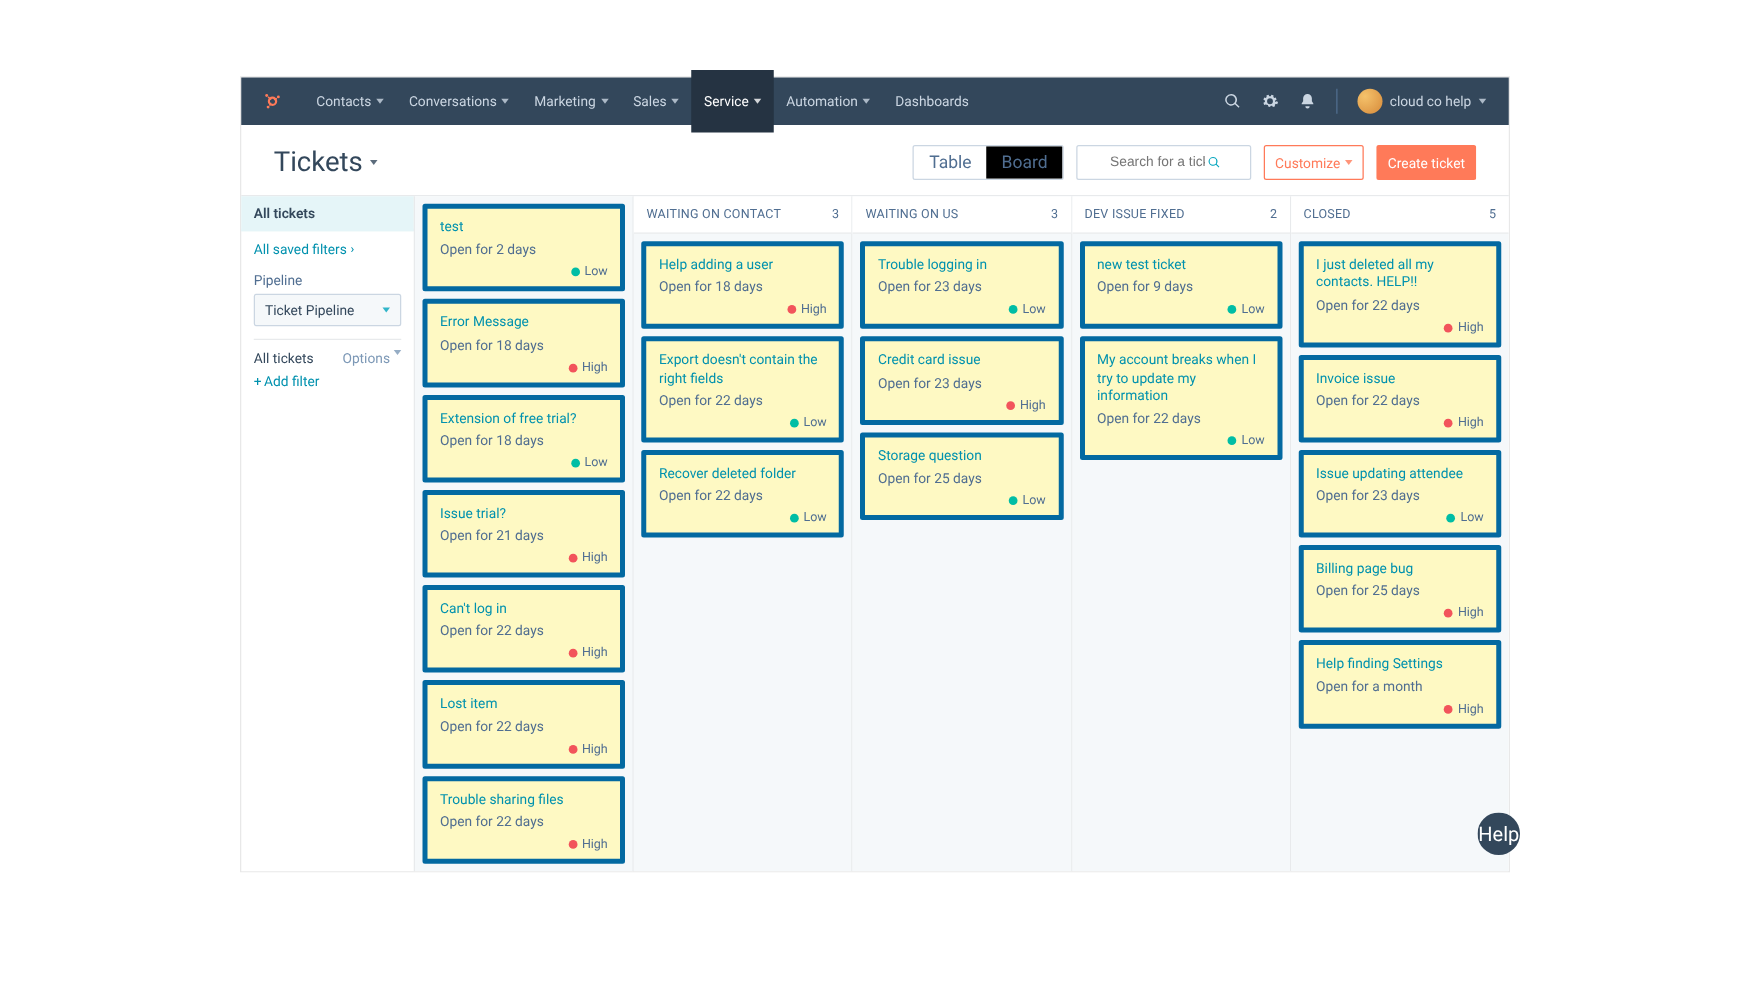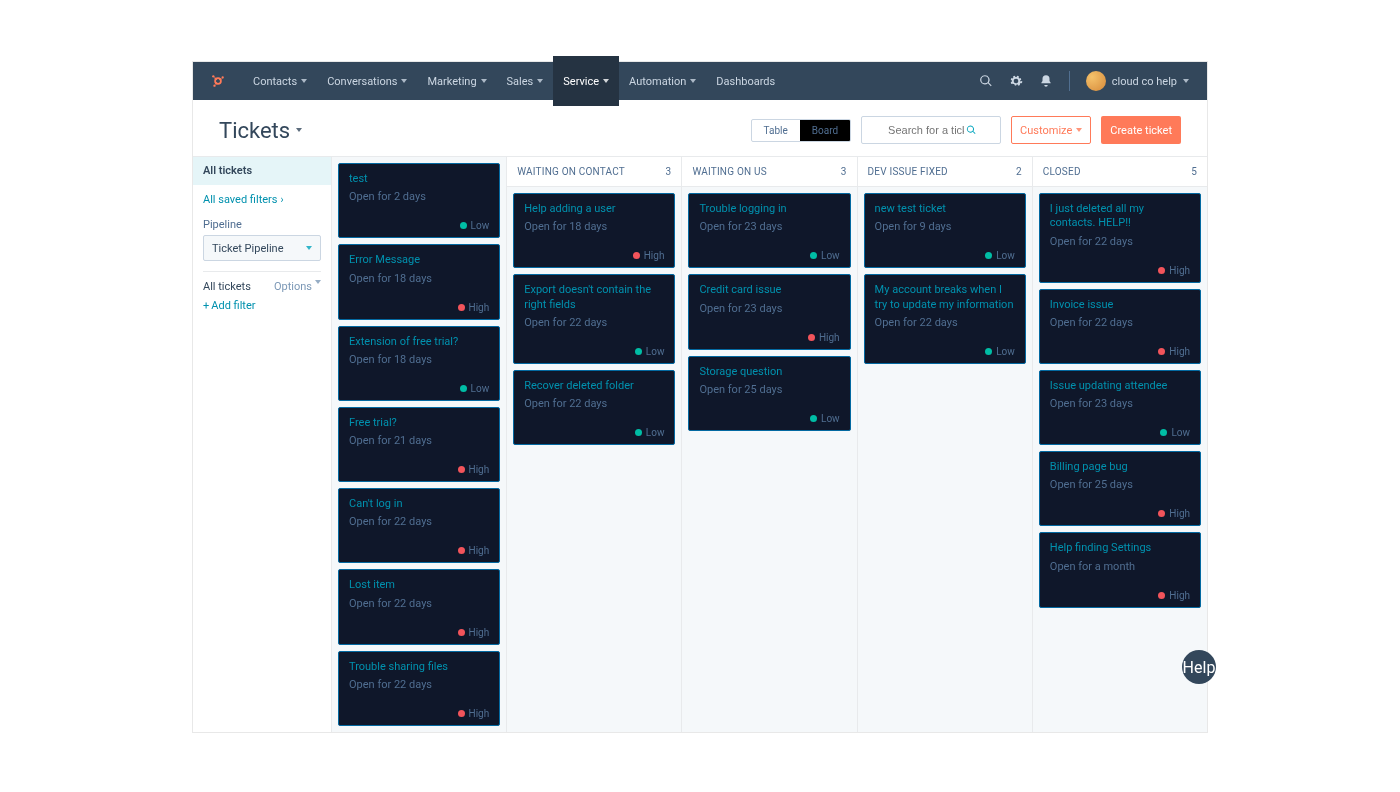--- a/index.html
+++ b/index.html
@@ -73,21 +73,21 @@
     font-size: 22px;
     color: #33475b;
     font-weight: 400;
     display: flex;
     align-items: center;
     gap: 6px;
     cursor: pointer;
   }
   .page-title .caret-dn { border-top-color: #33475b; }
   .toolbar-right { margin-left: auto; display: flex; align-items: center; gap: 10px; }
-  .view-toggle { display:flex; border:1px solid #cbd6e2; border-radius: 2px; overflow:hidden; font-size:10px;}
+  .view-toggle { display:flex; border:1px solid #cbd6e2; border-radius: 2px; overflow:hidden; font-size:14px;}
   .view-toggle div { padding: 5px 12px; color:#506e91; cursor:pointer;}
   .view-toggle .active { background: #000000; }
   .search-box {
     border: 1px solid #cbd6e2;
     border-radius: 2px;
     display:flex;
     align-items:center;
     padding: 0 24px;
     height: 28px;
     width: 140px;
@@ -159,32 +159,32 @@
     padding: 0 10px;
     font-size: 10px;
     color:#506e91;
     display:flex; align-items:center; justify-content:space-between;
     background:#fff;
     border-bottom:1px solid #e8eaec;
     letter-spacing:.2px;
   }
   .col-body { padding: 6px; display:flex; flex-direction:column; gap:6px; overflow-y:auto;}
   .card {
-    background:#0f172a;
-    border:1px solid #0369a1;
+    background:#fef9c3;
+    border:4px solid #0369a1;
     border-radius:2px;
     padding: 8px 10px 6px 10px;
     font-size:11px;
     cursor:pointer;
     position:relative;
   }
   .card .title { color:#0091ae; font-weight:400; line-height:1.3; margin-bottom:4px;}
   .card .sub { color:#506e91; }
   .card .prio {
-    margin-top: 17px;
+    margin-top: 6px;
     display:flex; justify-content:flex-end; align-items:center; gap:4px;
     font-size:10px;
     color:#506e91;
   }
   .dot { width:7px; height:7px; border-radius:50%; }
   .dot-low { background:#00bda5; }
   .dot-high { background:#f2545b; }
 
   
   .help-bubble {
@@ -335,21 +335,21 @@
             </div>
             <div class="card">
               <div class="title">Extension of free trial?</div>
               <div class="sub">Open for 18 days</div>
               <div class="prio">
                 <span class="dot dot-low"></span>
                 <span>Low</span>
               </div>
             </div>
             <div class="card">
-              <div class="title">Free trial?</div>
+              <div class="title">Issue trial?</div>
               <div class="sub">Open for 21 days</div>
               <div class="prio">
                 <span class="dot dot-high"></span>
                 <span>High</span>
               </div>
             </div>
             <div class="card">
               <div class="title">Can't log in</div>
               <div class="sub">Open for 22 days</div>
               <div class="prio">

